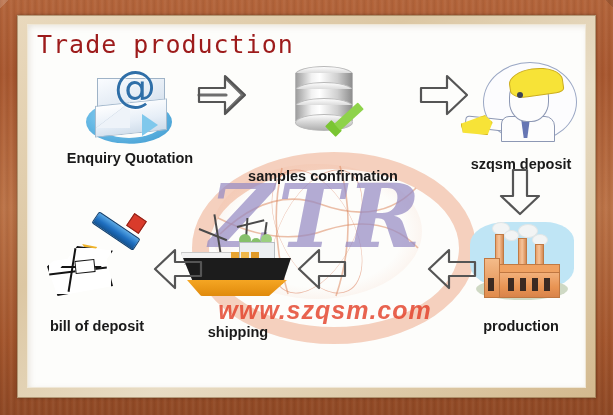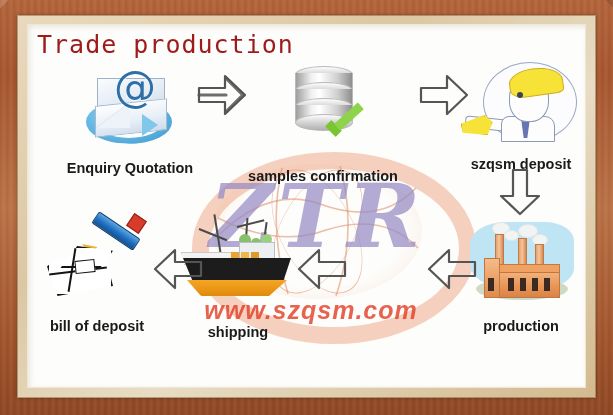--- a/index.html
+++ b/index.html
@@ -59,21 +59,21 @@
   #wm-globe:before{transform:rotate(28deg) scaleX(.35);}
   #wm-globe:after{transform:rotate(-28deg) scaleX(.35);}
   #wm-lines{position:absolute;left:185px;top:140px;width:210px;height:135px;}
   #wm-ztr{
     position:absolute;left:165px;top:148px;width:250px;text-align:center;
     font-family:"DejaVu Serif","Liberation Serif",serif;font-weight:bold;
     font-size:88px;line-height:88px;letter-spacing:4px;
     color:rgba(150,139,196,.72);
   }
   #wm-url{
-    position:absolute;left:134px;top:272px;width:300px;text-align:center;
+    position:absolute;left:148px;top:272px;width:300px;text-align:center;
     font-family:"Liberation Sans",sans-serif;font-weight:bold;font-size:25px;
     letter-spacing:1px;color:rgba(226,60,36,.80);white-space:nowrap;
   }
   .cell{position:absolute;text-align:center;}
   .art{position:relative;margin:0 auto;}
   .caption{
     font-family:"Liberation Sans",sans-serif;font-weight:bold;color:#1a1a1a;
     font-size:14.5px;white-space:nowrap;text-align:center;
   }
   .arrow{position:absolute;}
@@ -333,21 +333,21 @@
     <div class="cell" style="left:8px;top:38px;width:190px;">
       <div class="art ico-mail">
         <div class="mail-swoosh"></div>
         <div class="mail-swoosh2"></div>
         <div class="mail-back"></div>
         <div class="mail-front"></div>
         <div class="mail-flapL"></div>
         <div class="mail-at">@</div>
         <div class="mail-arrowhead"></div>
       </div>
-      <div class="caption" style="margin-top:12px;">Enquiry Quotation</div>
+      <div class="caption" style="margin-top:2px;">Enquiry Quotation</div>
     </div>
 
     <div class="arrow" style="left:168px;top:48px;">
       <svg width="54" height="46" viewBox="0 0 54 46">
         <path d="M4 23 H31 M31 6 L48 23 L31 40" fill="none" stroke="#6e6e6e" stroke-width="3.2" stroke-linecap="round" stroke-linejoin="round"></path>
         <path d="M4 16 H30 L30 4 L50 23 L30 42 L30 30 H4 Z" fill="none" stroke="#555" stroke-width="2.2" stroke-linejoin="round"></path>
       </svg>
     </div>
 
     <div class="cell" style="left:196px;top:38px;width:200px;">

